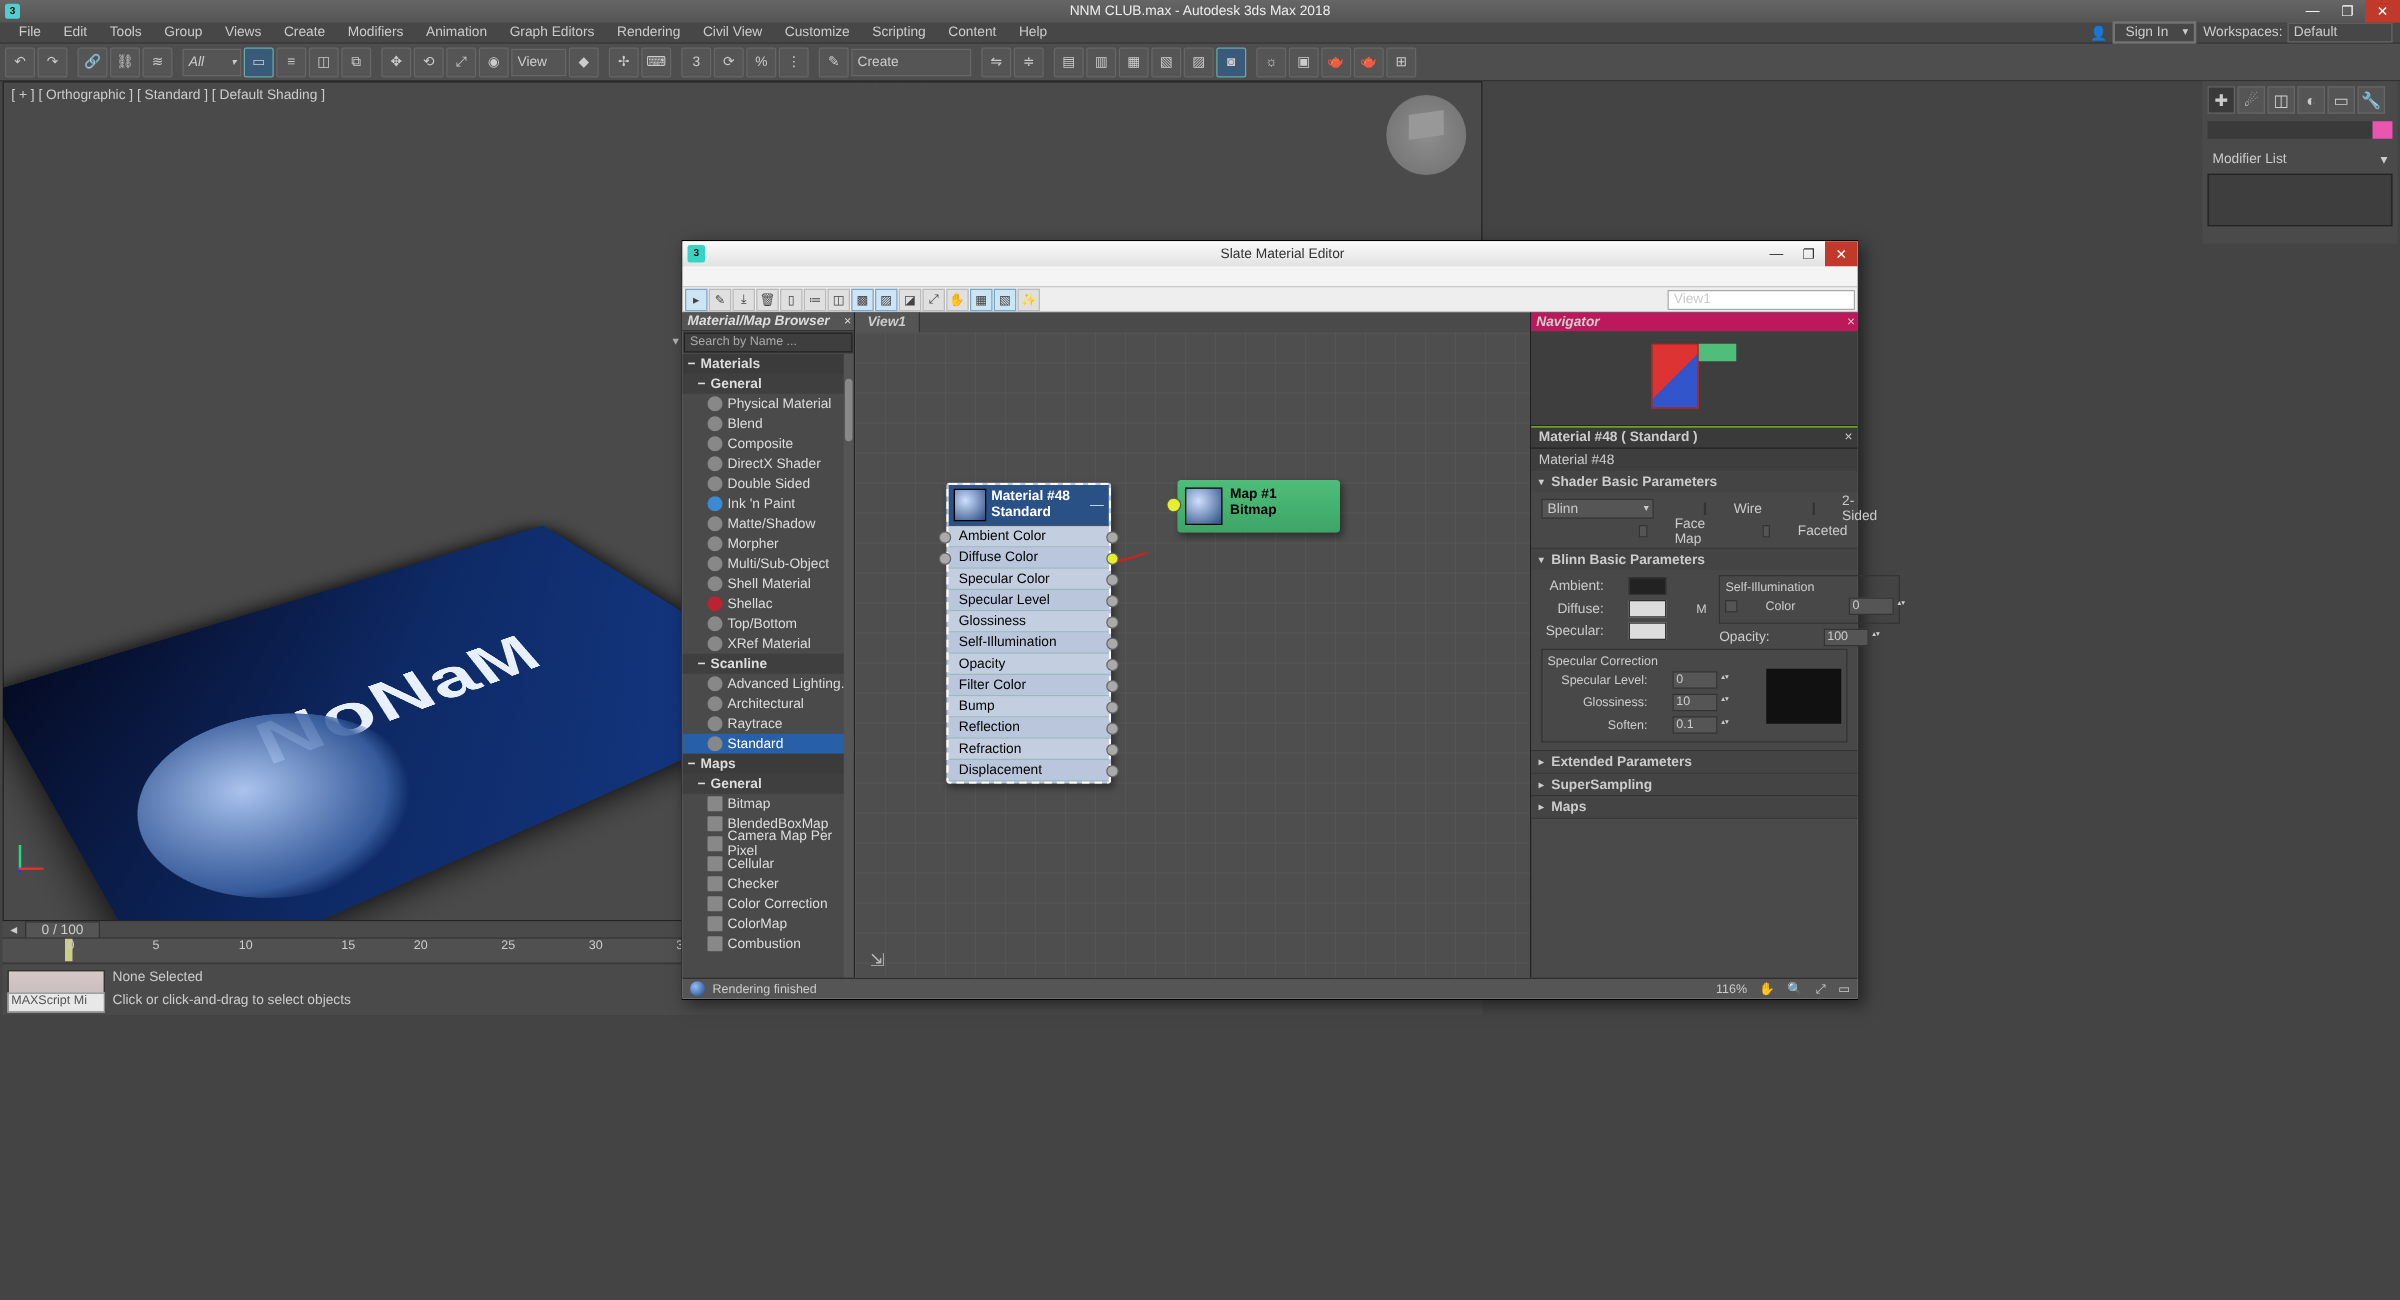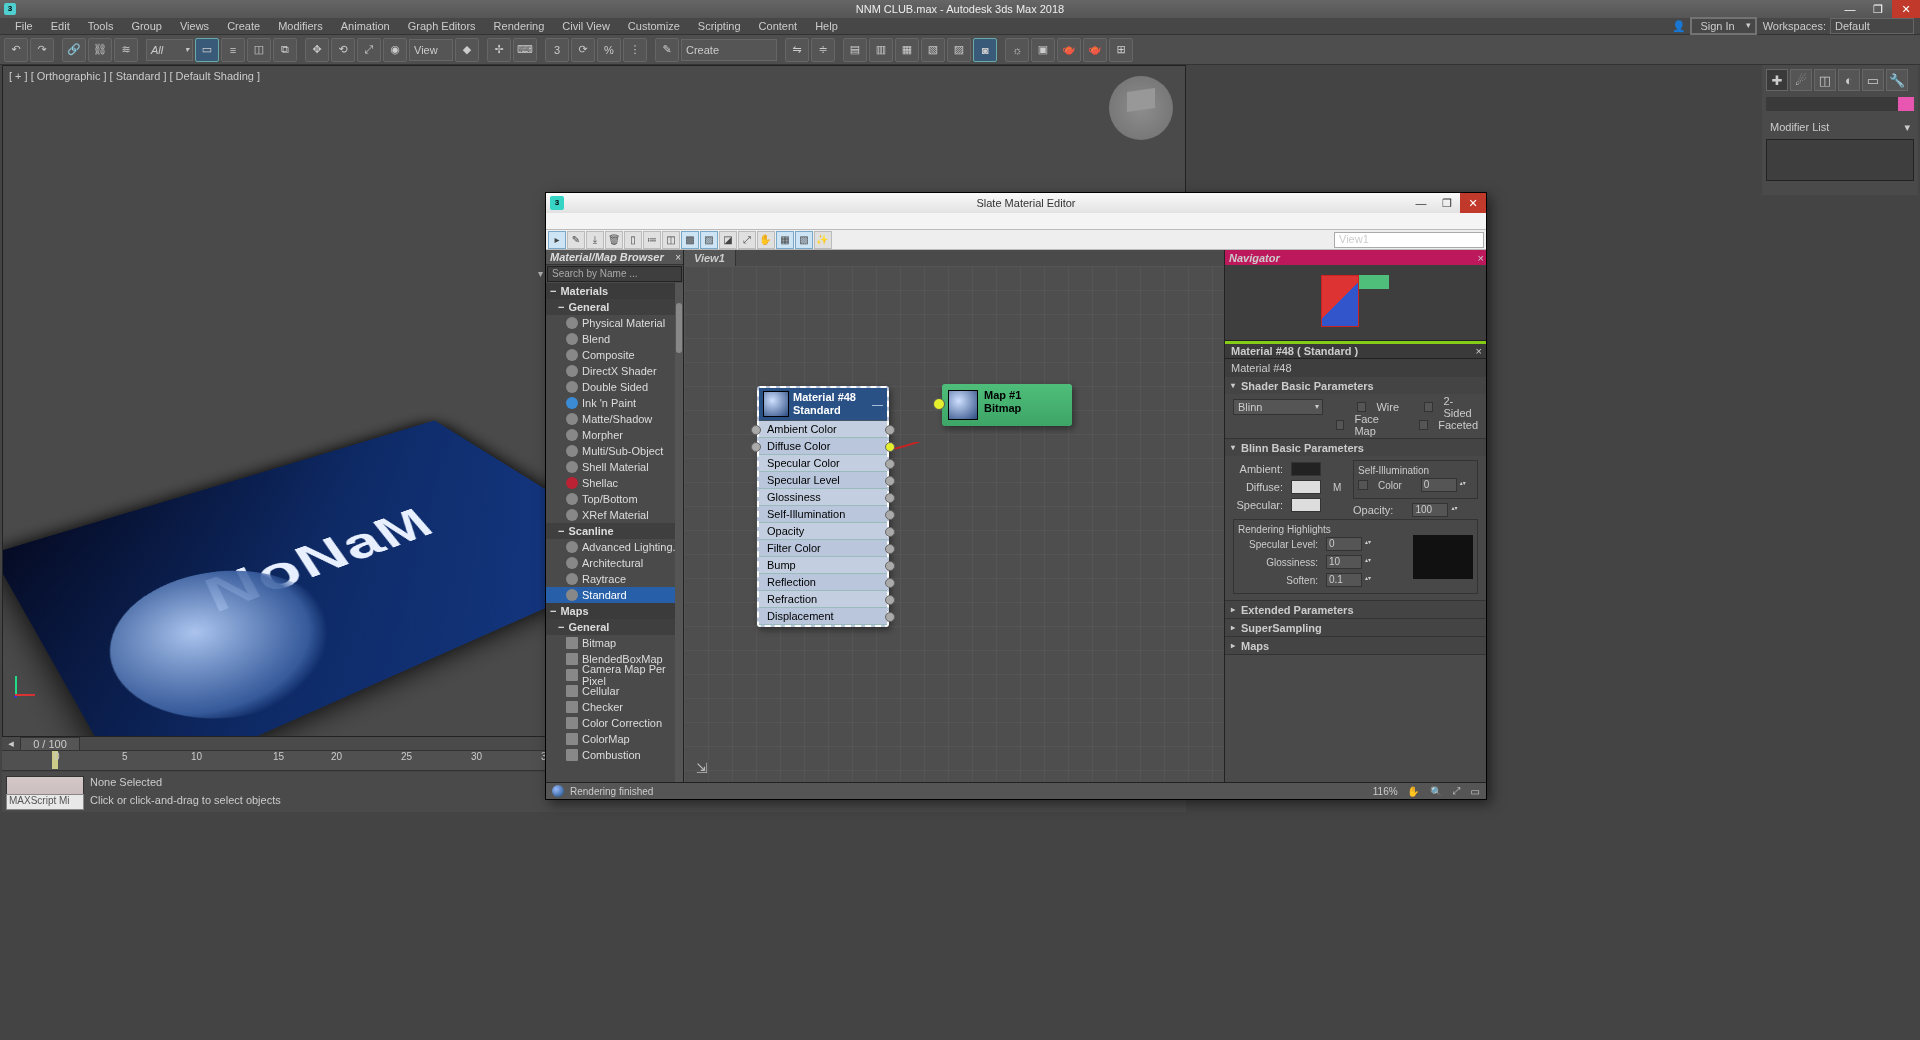--- a/index.html
+++ b/index.html
@@ -123,29 +123,29 @@
 .wire path{stroke:#c22;stroke-width:2;fill:none;}
 .canvas .handle{position:absolute;left:12px;bottom:6px;color:#bbb;font-size:14px;}
 
 
 .rightpanel{width:262px;display:flex;flex-direction:column;border-left:1px solid #222;background:#4a4a4a;color:#ccc;}
 .rp-hd{height:15px;background:#be185d;font-size:11px;padding:0 4px;font-style:italic;font-weight:bold;display:flex;align-items:center;position:relative;}
 .rp-hd .x{position:absolute;right:2px;font-style:normal;font-weight:normal;}
 .nav-box{height:76px;background:#3e3e3e;border-bottom:1px solid #222;position:relative;}
 .nav-box .mini{position:absolute;left:96px;top:10px;width:38px;height:52px;border:1px solid #c22;background:linear-gradient(135deg,#d33 50%,#35c 50%);}
 .nav-box .mini2{position:absolute;left:134px;top:10px;width:30px;height:14px;background:#4fbe7a;}
-.mat-hd{height:18px;background:#3a3a3a;border-top:3px solid #84cc16;border-bottom:1px solid #222;padding:0 6px;font-size:11px;display:flex;align-items:center;font-weight:bold;position:relative;}
+.mat-hd{height:18px;background:#3a3a3a;border-top:1px solid #84cc16;border-bottom:1px solid #222;padding:0 6px;font-size:11px;display:flex;align-items:center;font-weight:bold;position:relative;}
 .mat-hd .x{position:absolute;right:4px;font-weight:normal;}
 .mat-name{height:18px;background:#3e3e3e;padding:0 6px;font-size:11px;display:flex;align-items:center;}
 .rollout{border-bottom:1px solid #333;}
 .rollout .rh{height:17px;background:#444;padding:0 6px;font-size:11px;font-weight:bold;display:flex;align-items:center;gap:4px;cursor:default;}
 .rollout .rh:before{content:"▾";font-size:8px;margin-right:2px;}
 .rollout.collapsed .rh:before{content:"▸";}
 .rollout .rb{padding:4px 8px;font-size:11px;background:#484848;}
-.rollout .line{height:18px;display:flex;align-items:center;gap:8px;}
+.rollout .line{height:18px;display:flex;align-items:center;gap:20px;}
 .rollout .sel{flex:0 0 90px;height:16px;background:#555;border:1px solid #333;position:relative;padding:0 4px;line-height:14px;}
 .rollout .sel:after{content:"▾";position:absolute;right:3px;font-size:8px;}
 .rollout .cb{width:10px;height:10px;background:#555;border:1px solid #333;margin-right:2px;}
 .rollout .lbl{min-width:50px;text-align:right;}
 .rollout .swatch{width:30px;height:14px;background:#ddd;border:1px solid #333;}
 .rollout .swatch.dark{background:#222;}
 .rollout .spinner{width:36px;height:14px;background:#555;border:1px solid #333;font-size:10px;padding:0 2px;line-height:12px;position:relative;}
 .rollout .spinner:after{content:"▴▾";position:absolute;right:-10px;font-size:6px;line-height:6px;top:1px;}
 .rollout .group{border:1px solid #333;padding:4px;font-size:10px;margin-bottom:2px;}
 .rollout .hl-preview{width:60px;height:44px;background:#111;margin-left:auto;}
@@ -591,21 +591,21 @@
             </div>
             <div style="flex:1;">
               <div class="group">
                 <span>Self-Illumination</span>
                 <div class="line"><div class="cb"></div><span>Color</span>&nbsp;<div class="spinner">0</div></div>
               </div>
               <div class="line"><span>Opacity:</span>&nbsp;<div class="spinner">100</div></div>
             </div>
           </div>
           <div class="group">
-            <span>Rendering Highlights</span>
+            <span>Specular Correction</span>
             <div style="display:flex;">
               <div style="flex:1">
                 <div class="line">
                     <span class="lbl" style="min-width:80px;">Specular Level:</span>
                     <div class="spinner">0</div>
                   </div>
                 <div class="line">
                     <span class="lbl" style="min-width:80px;">Glossiness:</span>
                     <div class="spinner">10</div>
                   </div>

